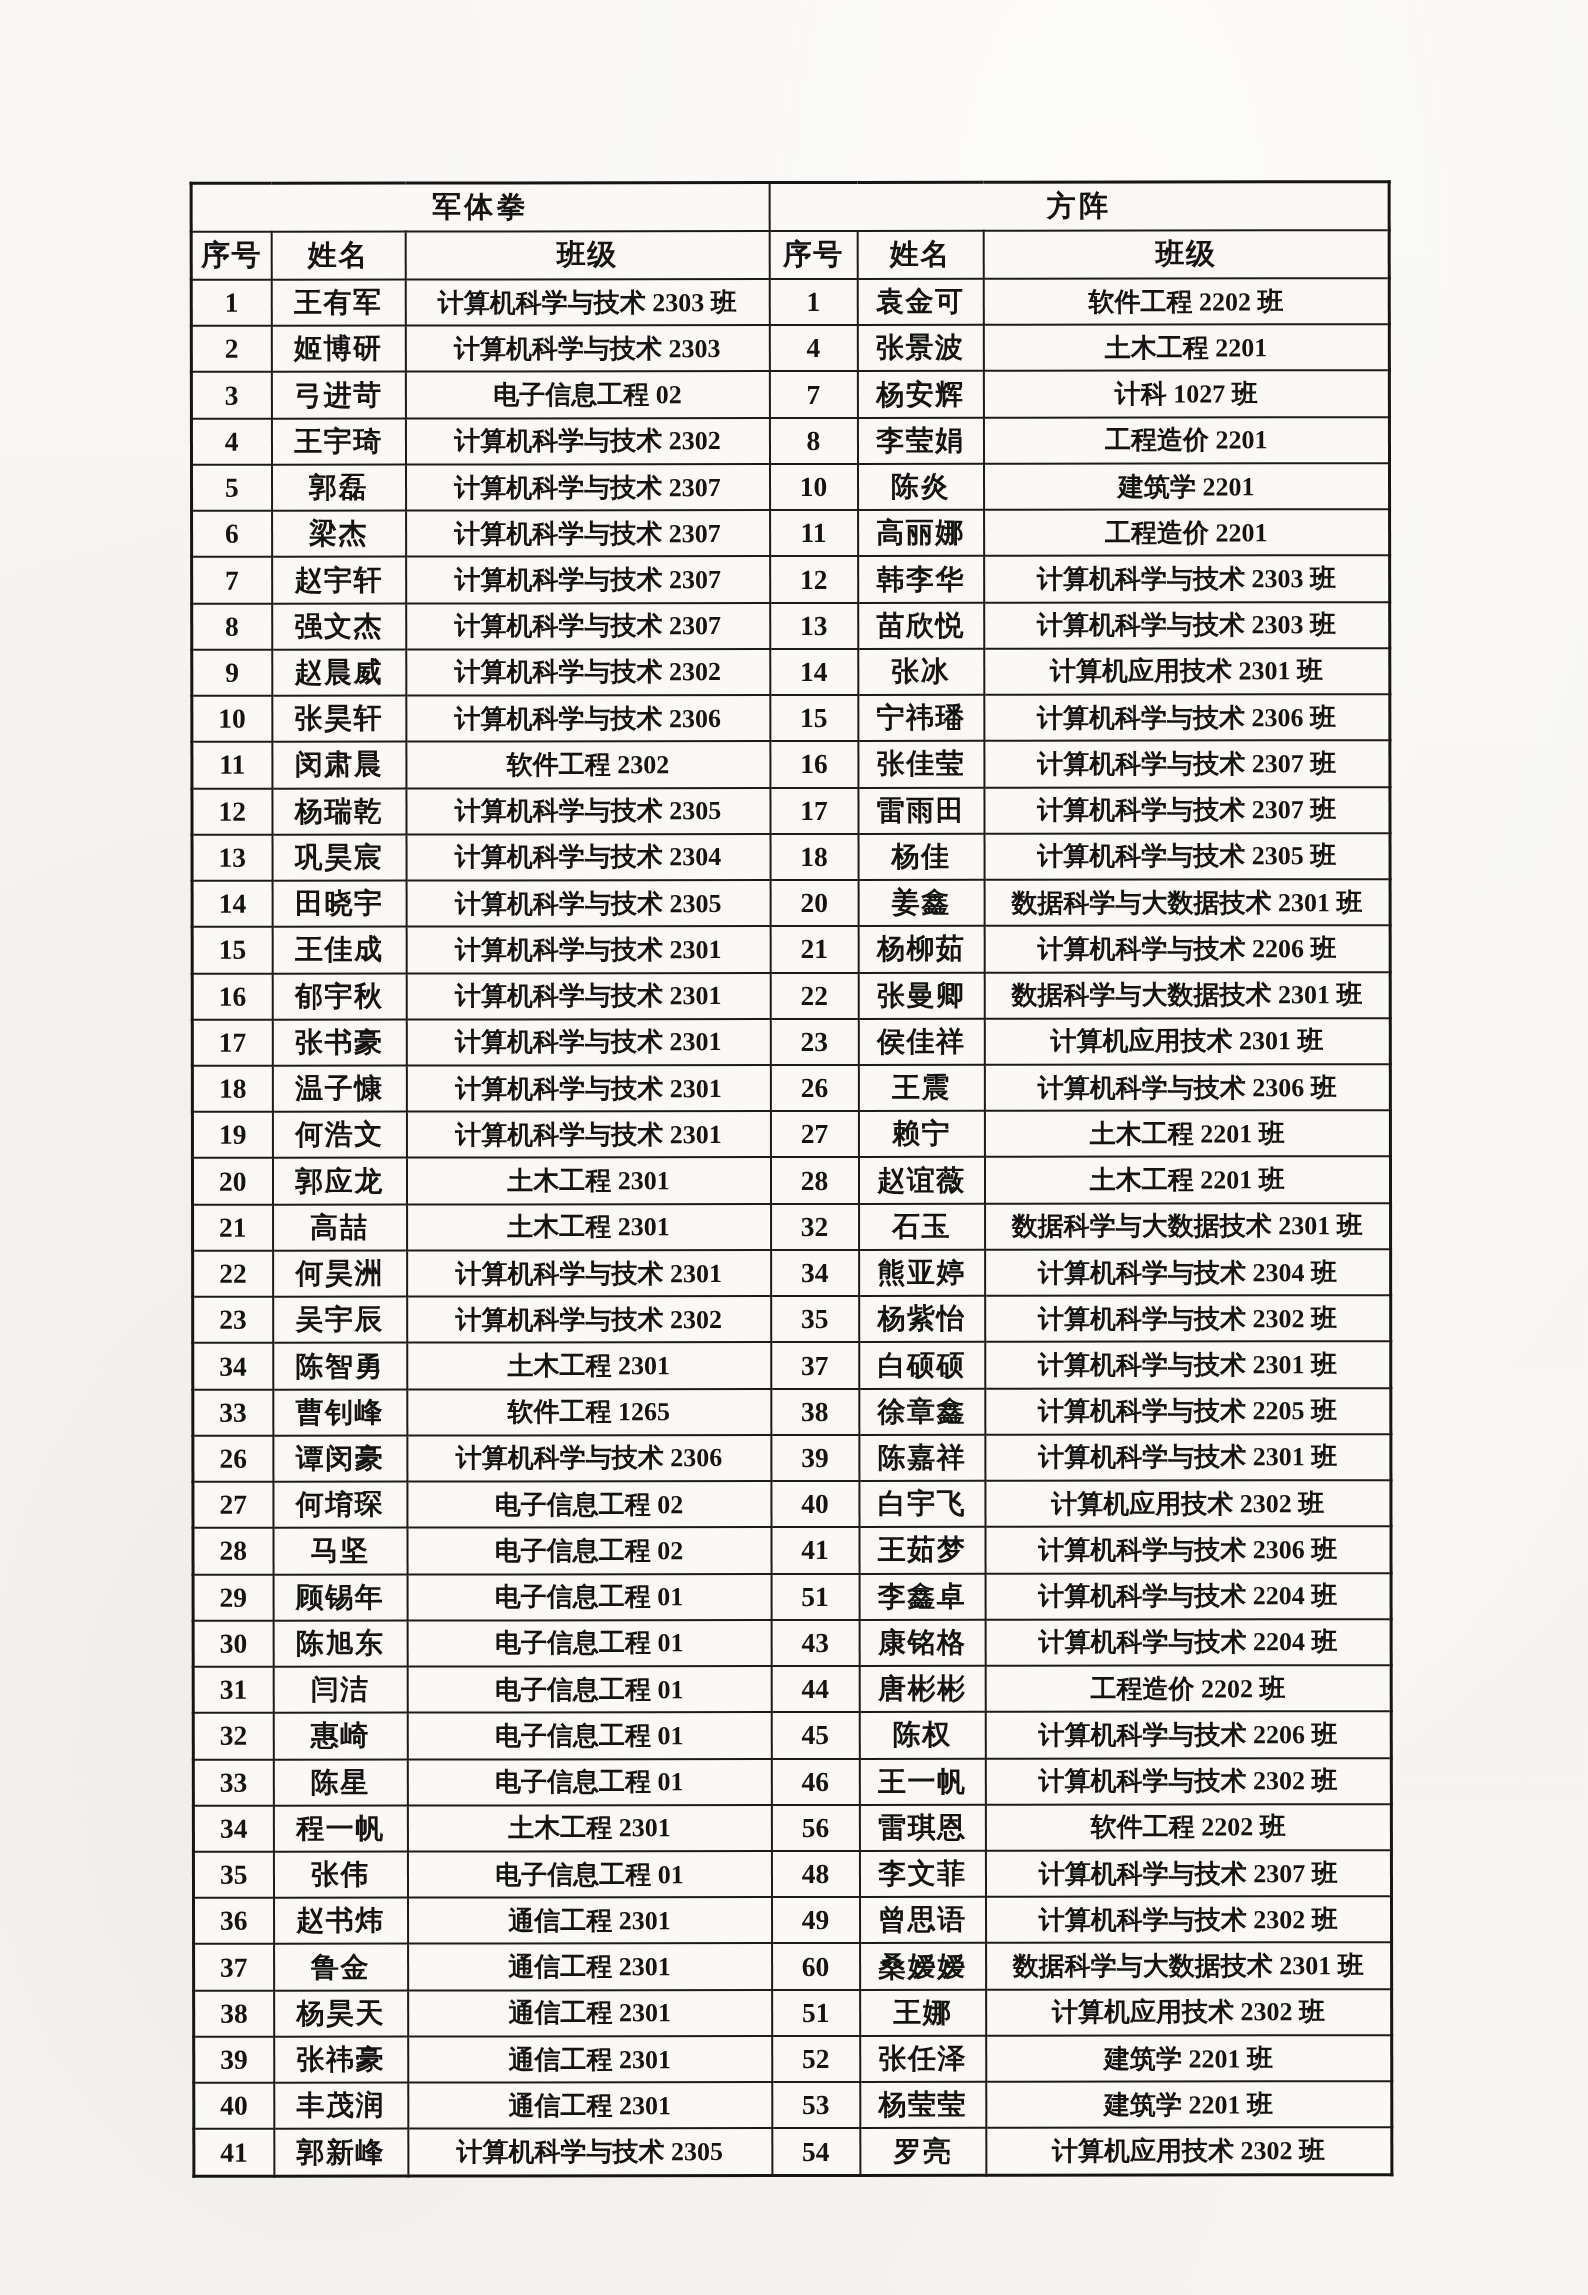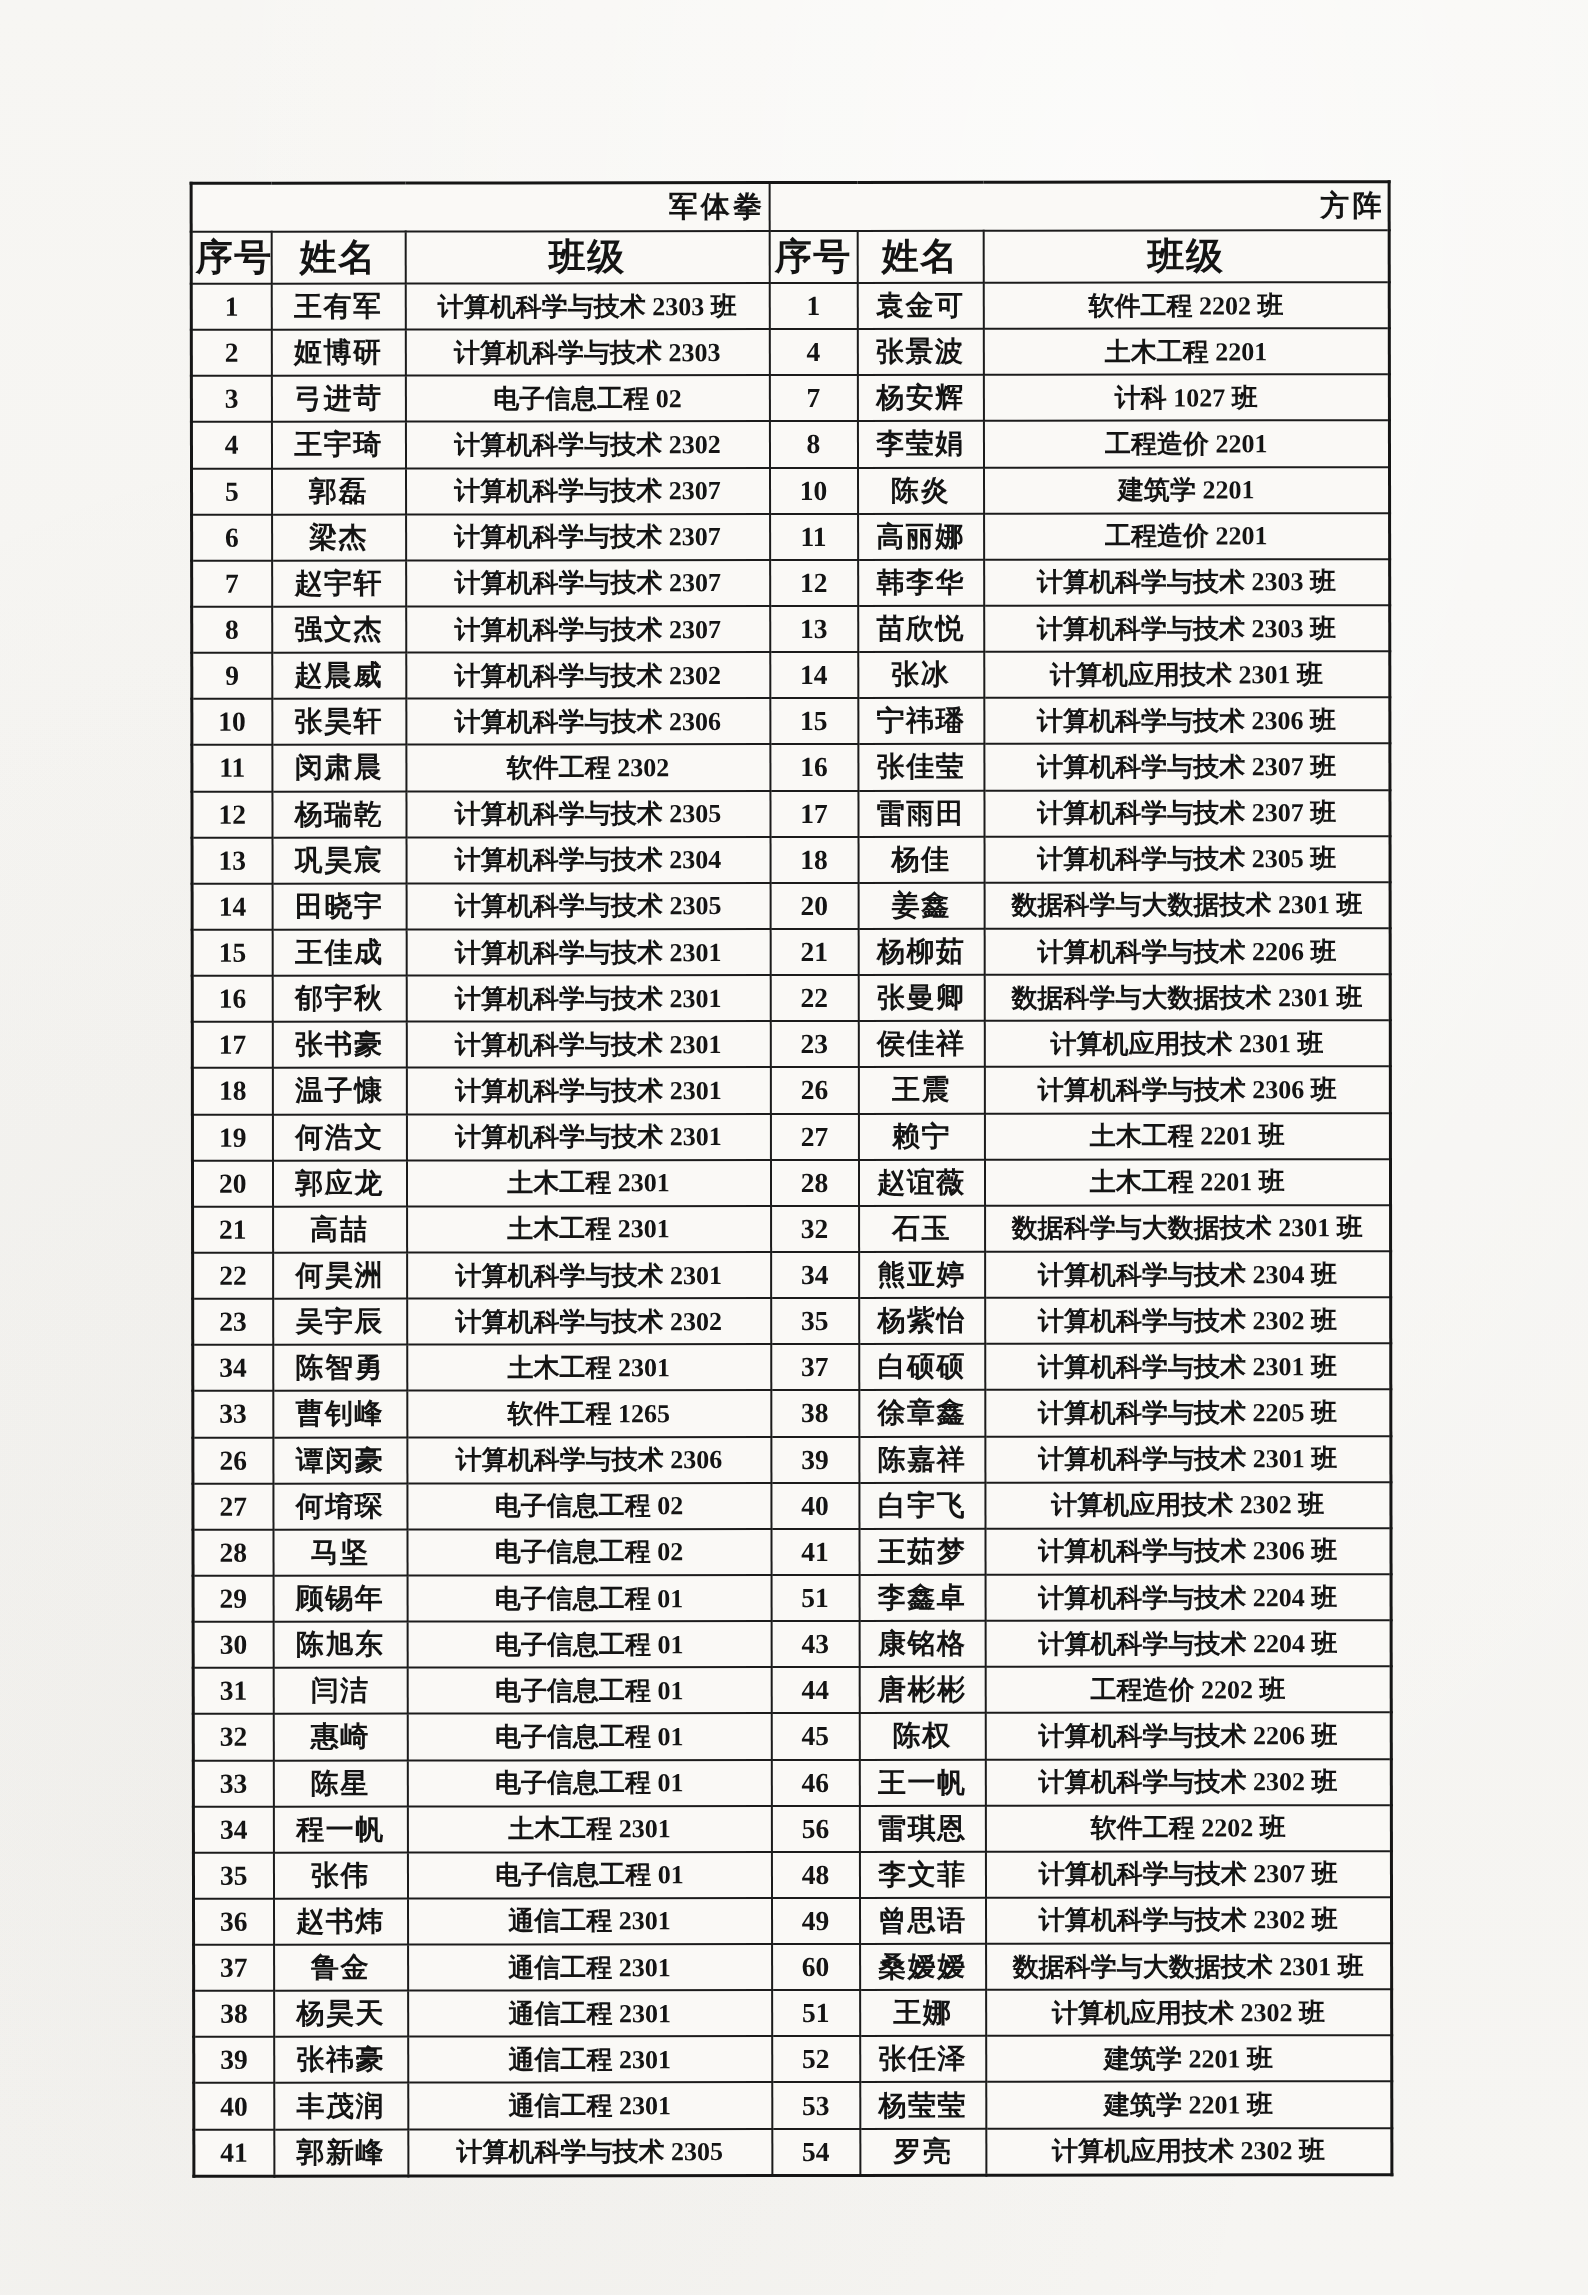--- a/index.html
+++ b/index.html
@@ -30,22 +30,22 @@
     border:2.3px solid #1c1c1c;
     text-align:center;
     vertical-align:middle;
     color:#141414;
     font-weight:700;
     padding:0 3.1px;
     overflow:hidden;
     white-space:nowrap;
   }
   table.roster{border:3.8px solid #161616;}
-  tr.section-row th{height:46px;font-size:29px;letter-spacing:3.1px;text-align:right;}
-  tr.header-row th{height:46px;font-size:37px;letter-spacing:1.5px;}
+  tr.section-row th{height:46px;font-size:29px;letter-spacing:3.1px;}
+  tr.header-row th{height:46px;font-size:29px;letter-spacing:1.5px;}
   td.seq{font-size:27.5px;}
   td.name{font-size:28px;letter-spacing:1.5px;}
   td.cls{font-size:26px;}
 </style>
 </head>
 <body>
 
 <div class="page">
   <table class="roster">
     <colgroup>

